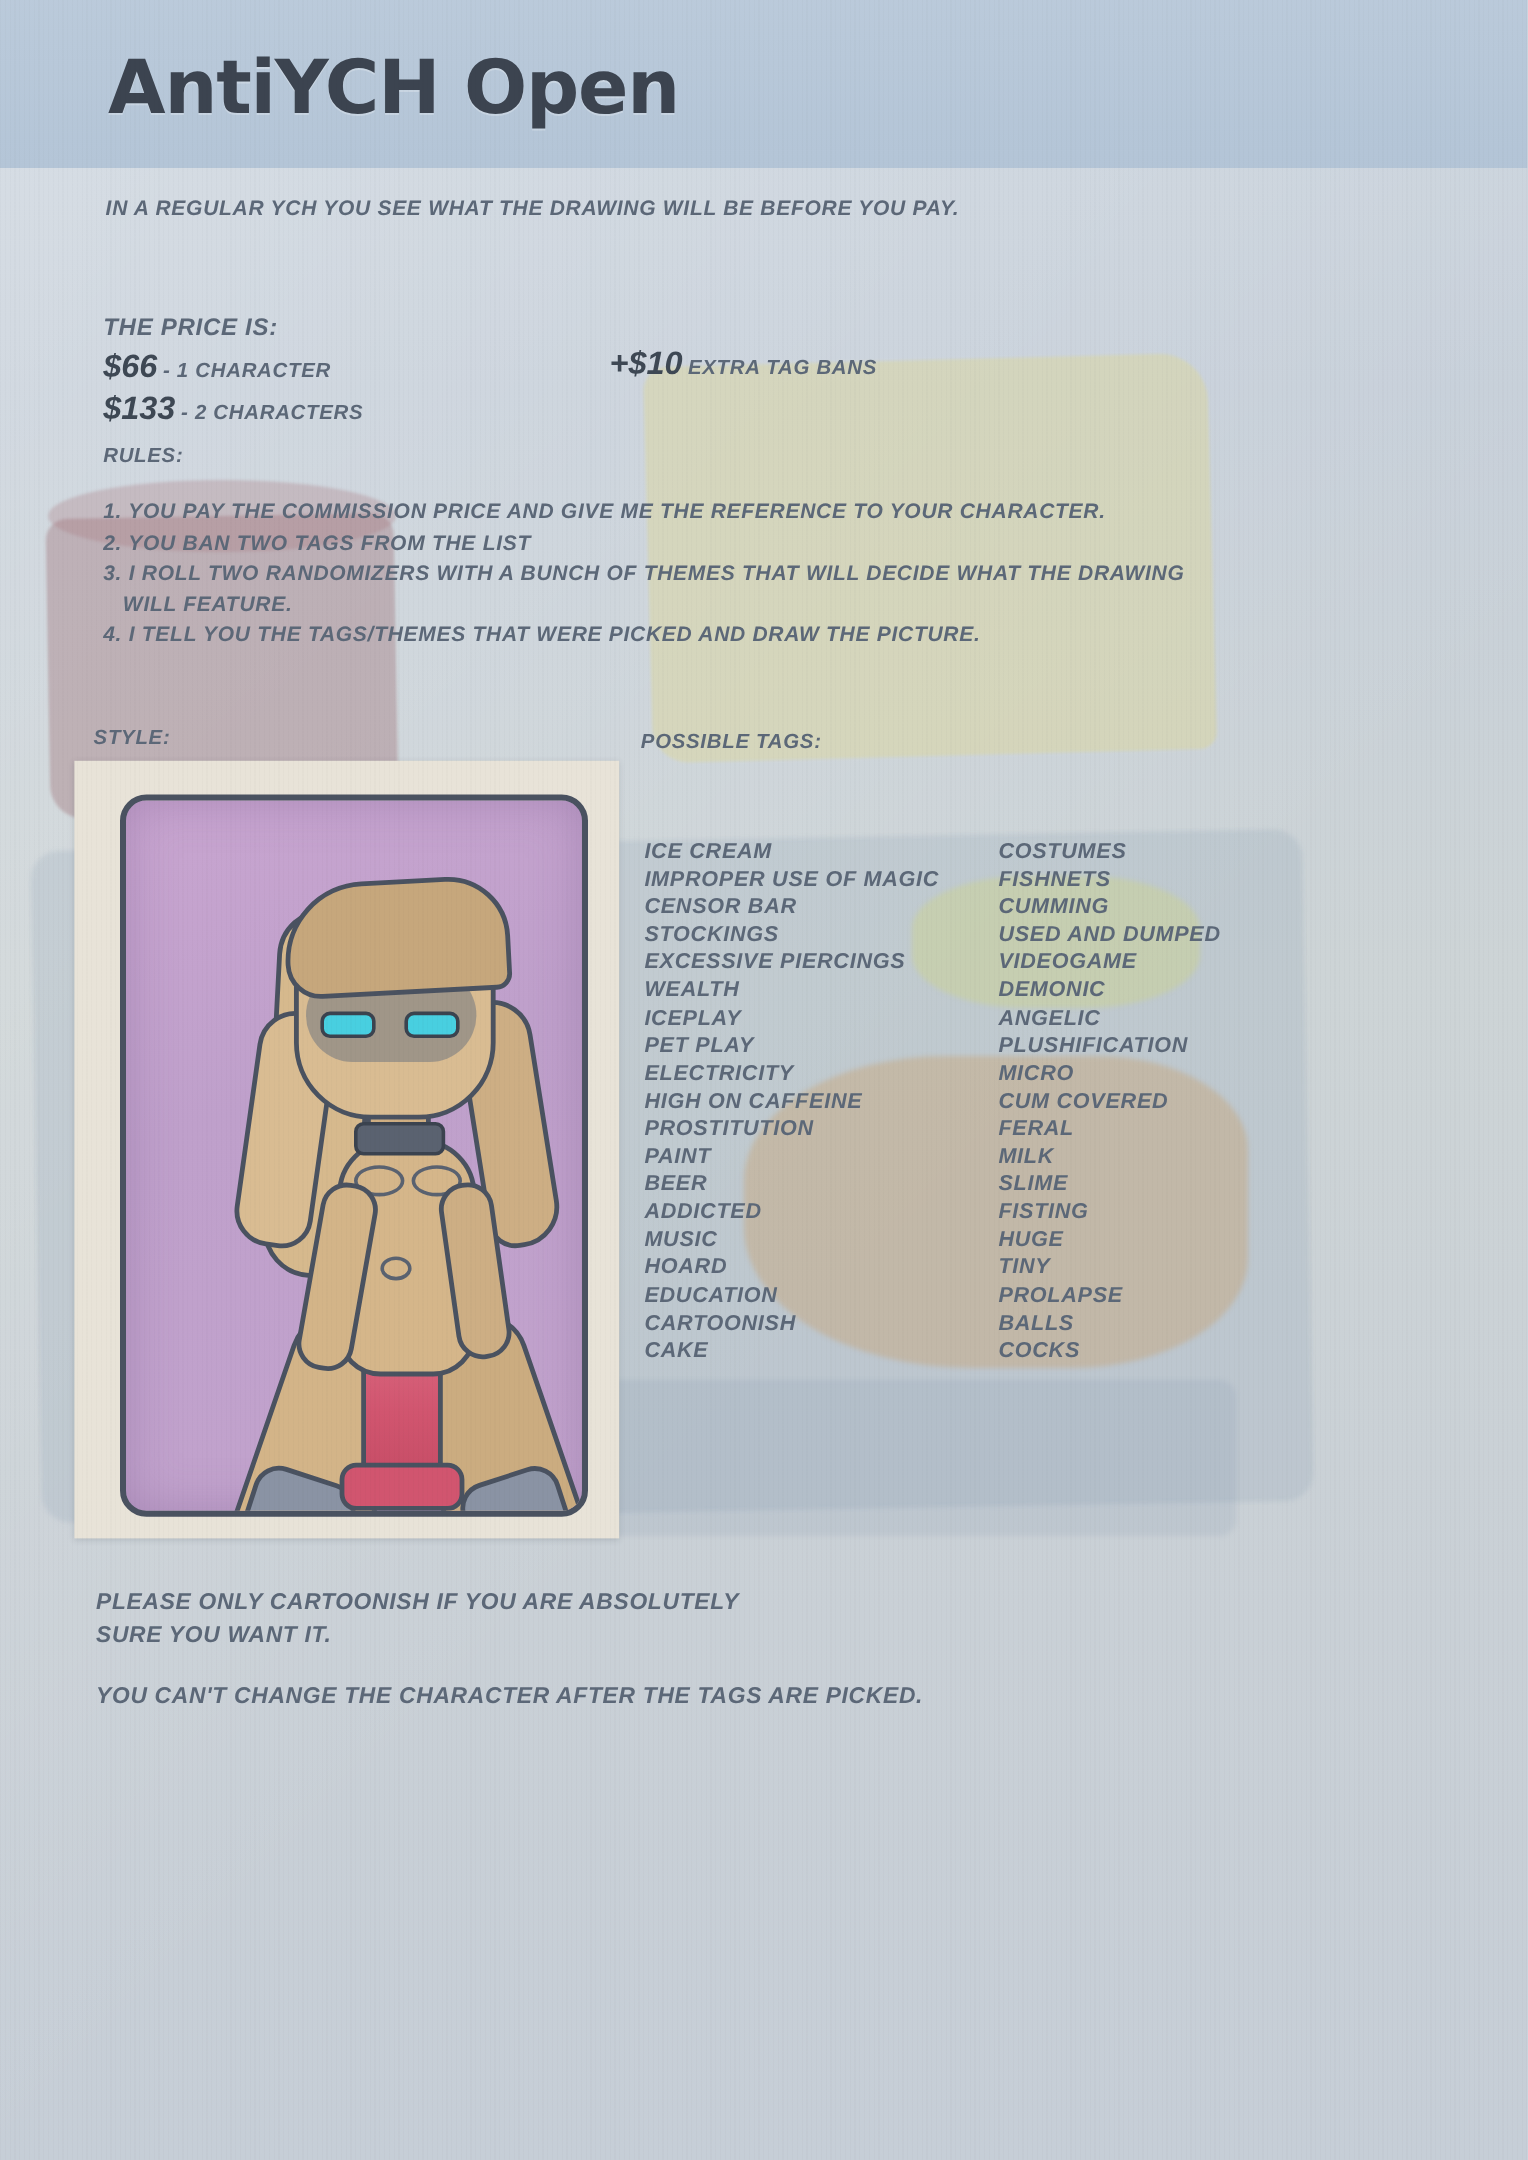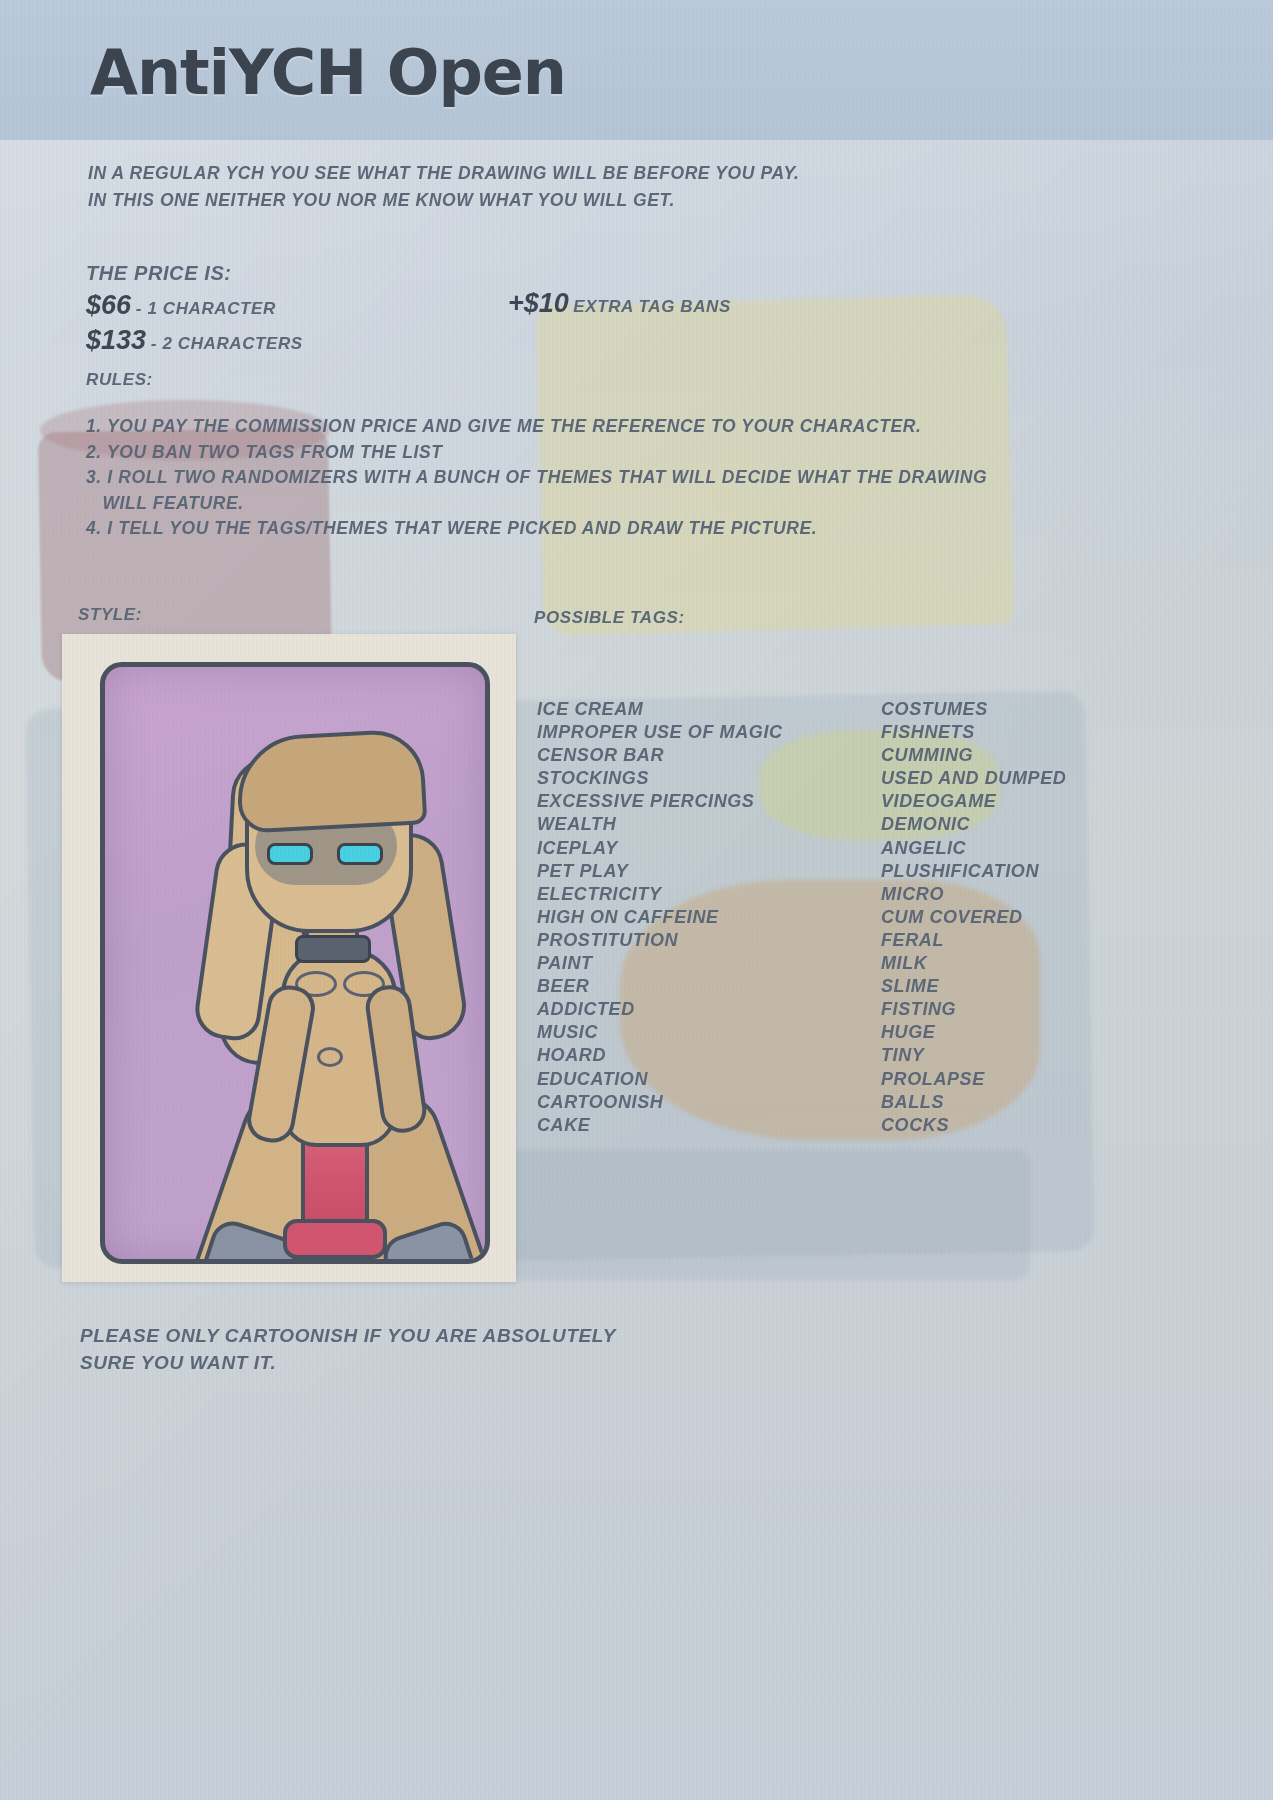--- a/index.html
+++ b/index.html
@@ -269,21 +269,21 @@
     border-radius: 22px; transform: rotate(-8deg);
   }
   
   .tag-col {
     position: absolute;
     top: 698px;
     font-size: 18px;
     line-height: 23.1px;
   }
   #tag-col-1 { left: 537px; }
-  #tag-col-2 { left: 881px; }
+  #tag-col-2 { left: 832px; }
   .tag-item { white-space: nowrap; }
   #footer {
     position: absolute;
     left: 80px; top: 1322px;
     width: 1100px;
     font-size: 19px;
     line-height: 27px;
   }
   #footer .blk { margin-bottom: 24px; }
   #footer .blk div { white-space: pre; }
@@ -299,21 +299,20 @@
   <div class="bg-art blob3"></div>
   <div class="bg-art blob5"></div>
   <div class="bg-art blob4"></div>
   <div class="bg-art blob6"></div>
 
   <div class="header-band"></div>
   <div id="title">AntiYCH Open</div>
 
   <div id="intro" class="it">
     <div>IN A REGULAR YCH YOU SEE WHAT THE DRAWING WILL BE BEFORE YOU PAY.</div>
-    <div>IN THIS ONE NEITHER YOU NOR ME KNOW WHAT YOU WILL GET.</div>
   </div>
 
   <div id="price-label" class="it">THE PRICE IS:</div>
 
   <div id="price1" class="price-row">
     <span class="price-amt">$66</span>
     <span class="it price-dash">- 1 CHARACTER</span>
   </div>
 
   <div id="price2" class="price-row">
@@ -407,16 +406,19 @@
     <div class="tag-item">PROLAPSE</div>
     <div class="tag-item">BALLS</div>
     <div class="tag-item">COCKS</div>
   </div>
 
   <div id="footer" class="it">
     <div class="blk">
       <div>PLEASE ONLY CARTOONISH IF YOU ARE ABSOLUTELY</div>
       <div>SURE YOU WANT IT.</div>
     </div>
+    <div class="blk">
+      <div>YOU CAN'T CHANGE THE CHARACTER AFTER THE TAGS ARE PICKED.</div>
+    </div>
   </div>
 
   <div class="paper-tex"></div>
 </div>
 
 </body></html>

